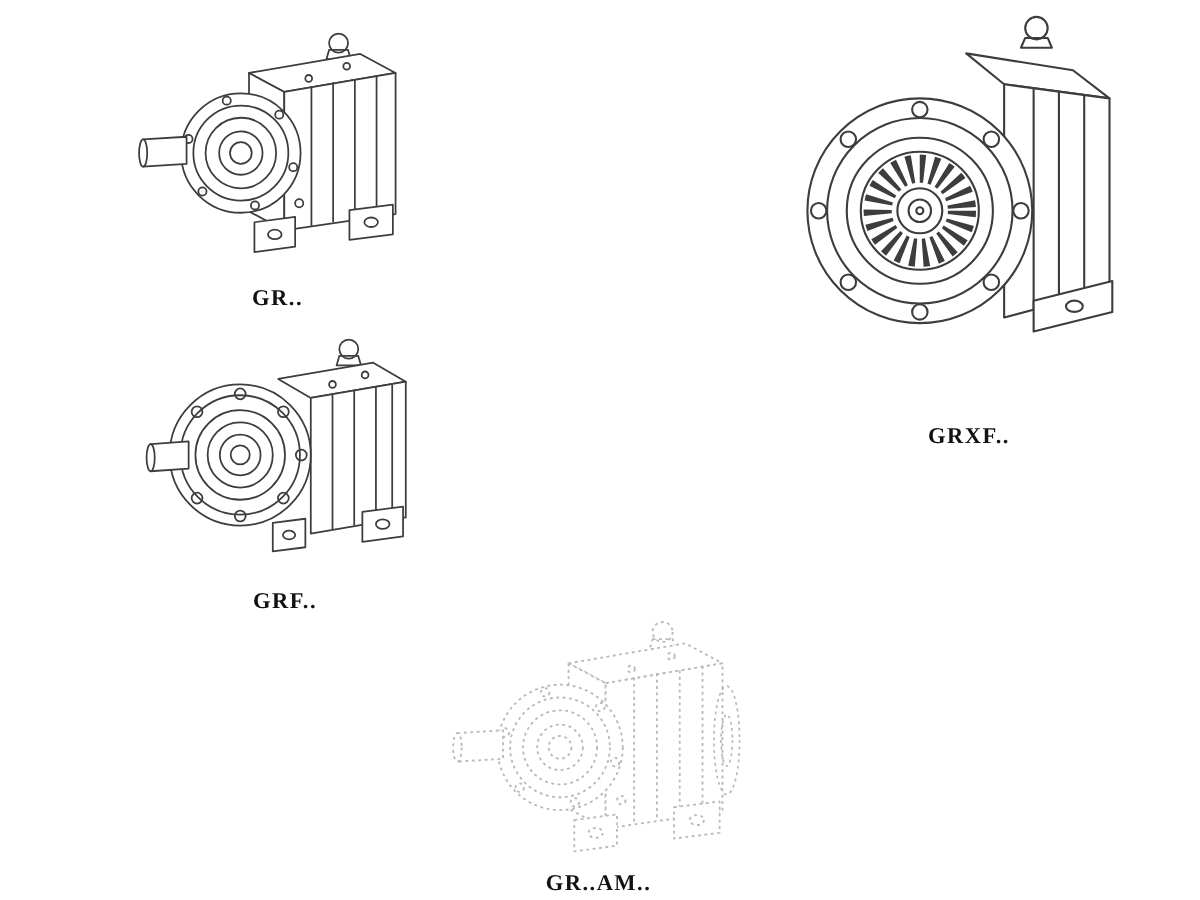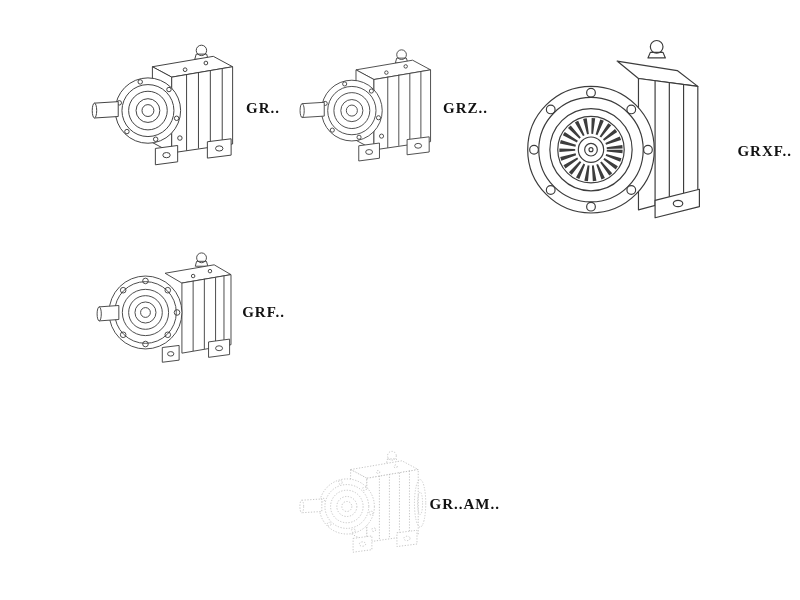--- a/index.html
+++ b/index.html
@@ -7,21 +7,21 @@
     width:800px;height:600px;
     background:#ffffff;
     position:relative;
     overflow:hidden;
     font-family:"Liberation Serif", serif;
   }
   .page{position:absolute;inset:0;}
   .cell{
     position:absolute;
     display:flex;
-    flex-direction:row;
+    flex-direction:column;
     align-items:center;
     justify-content:flex-end;
   }
   .cell svg.dwg{
     width:100%;
     flex:1 1 auto;
     min-height:0;
   }
   .fig-label{
     flex:0 0 auto;
@@ -159,26 +159,20 @@
 
 <div class="page">
 
   <div class="cell" style="left:90px;top:6px;width:190px;height:202px">
     <svg class="dwg" viewBox="0 0 210 180">
         <use href="#sym-gb"></use>
       </svg>
     <div class="fig-label">GR..</div>
   </div>
 
-  <div class="cell" style="left:298px;top:6px;width:190px;height:202px">
-    <svg class="dwg" viewBox="0 0 210 180">
-        <use href="#sym-gb"></use>
-      </svg>
-    <div class="fig-label">GRZ..</div>
-  </div>
 
   <div class="cell" style="left:500px;top:0px;width:292px;height:300px">
     <svg class="dwg" viewBox="0 0 300 300">
         <use href="#sym-grxf"></use>
       </svg>
     <div class="fig-label">GRXF..</div>
   </div>
 
   <div class="cell" style="left:95px;top:212px;width:190px;height:198px">
     <svg class="dwg" viewBox="0 0 210 180">

